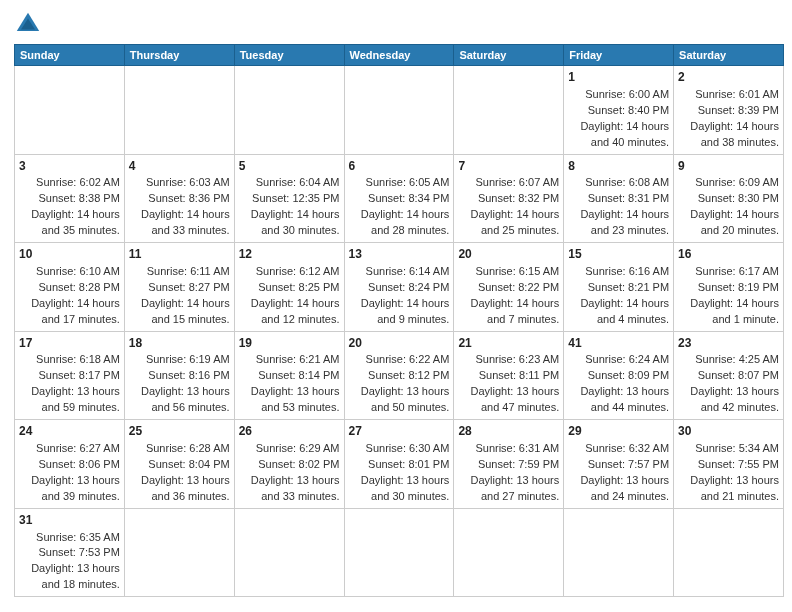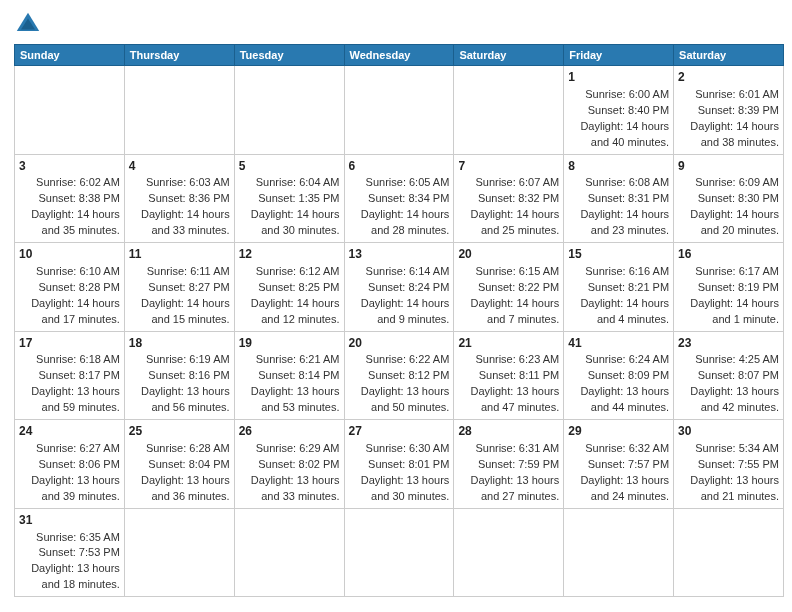--- a/index.html
+++ b/index.html
@@ -165,21 +165,21 @@
           <td>
             <span class="day-number">4</span>
             <div class="day-info">Sunrise: 6:03 AM
 Sunset: 8:36 PM
 Daylight: 14 hours
 and 33 minutes.</div>
           </td>
           <td>
             <span class="day-number">5</span>
             <div class="day-info">Sunrise: 6:04 AM
-Sunset: 1:35 PM
+Sunset: 12:35 PM
 Daylight: 14 hours
 and 30 minutes.</div>
           </td>
           <td>
             <span class="day-number">6</span>
             <div class="day-info">Sunrise: 6:05 AM
 Sunset: 8:34 PM
 Daylight: 14 hours
 and 28 minutes.</div>
           </td>

